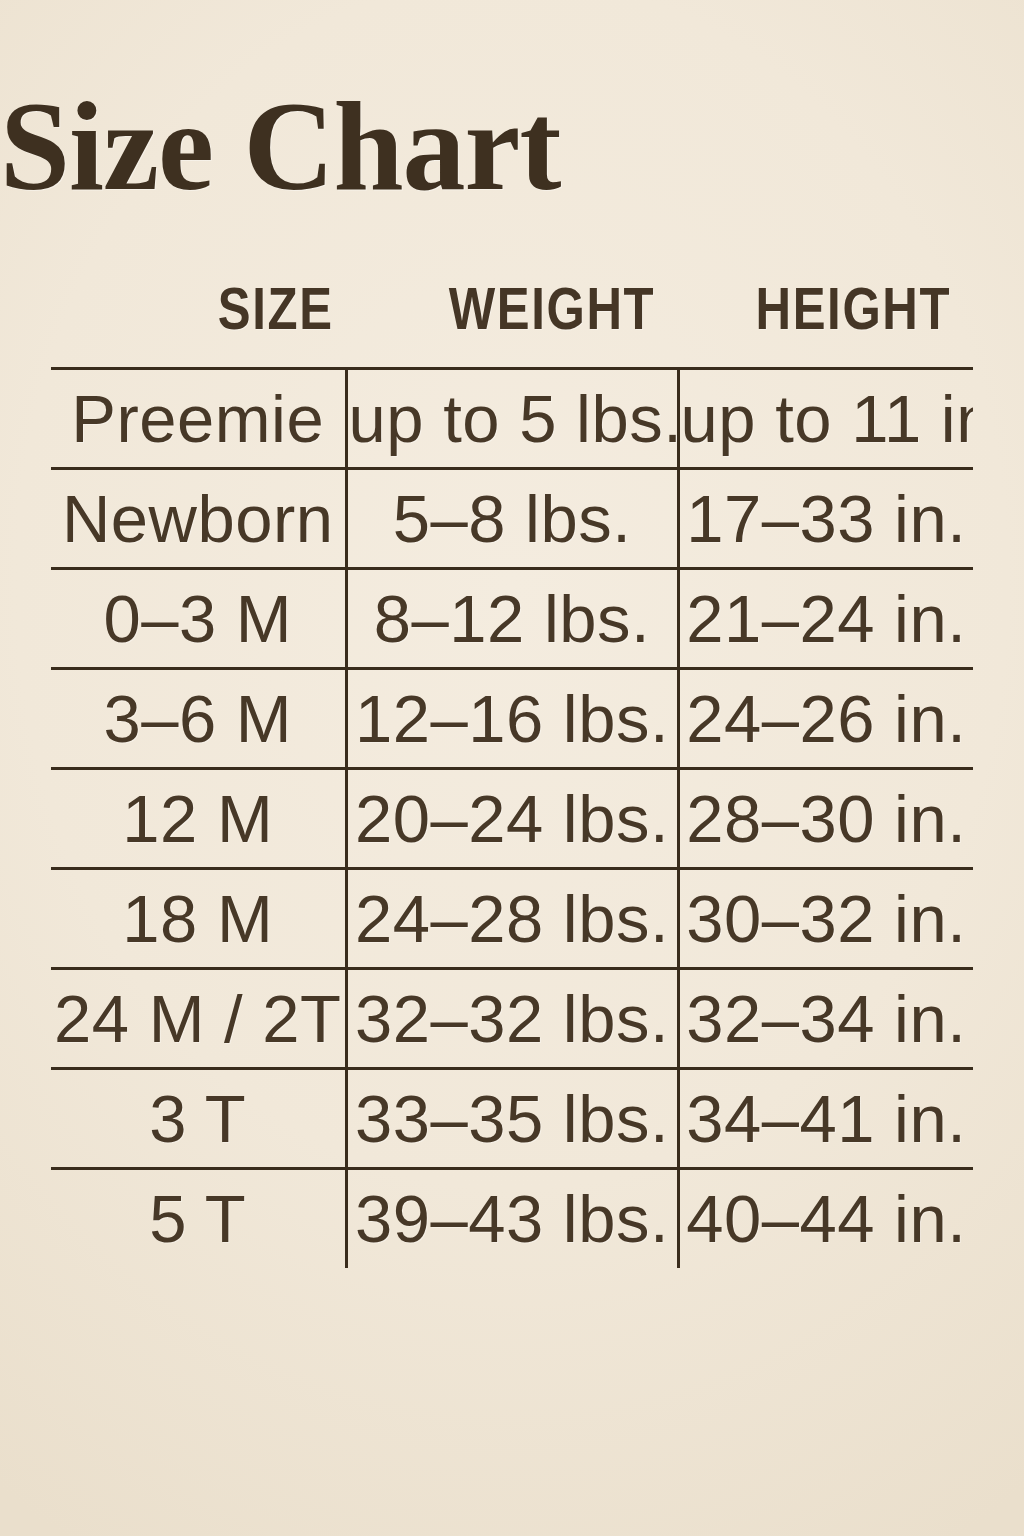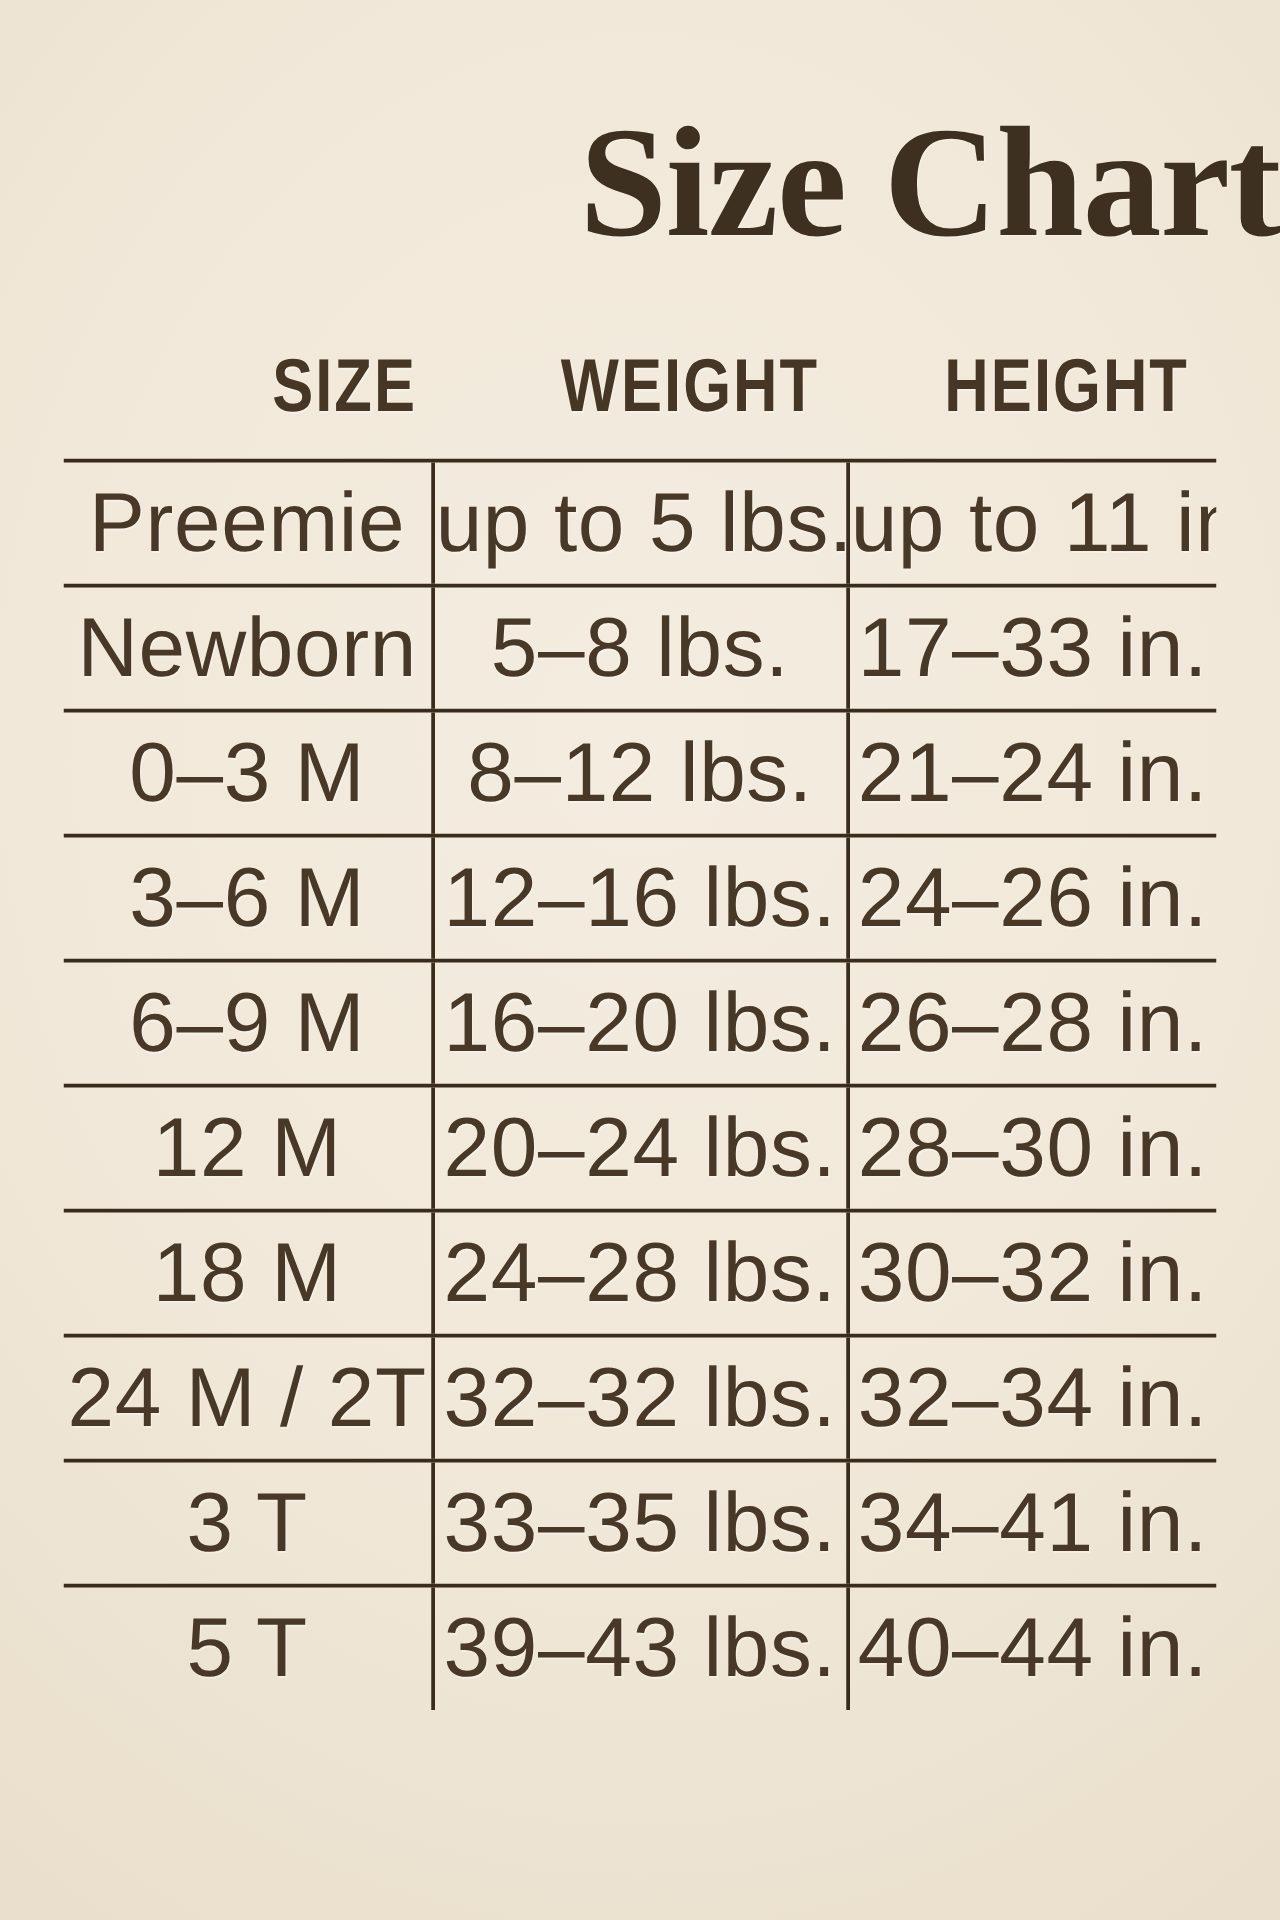--- a/index.html
+++ b/index.html
@@ -17,21 +17,21 @@
                 #f4ecdf 0%, var(--bg) 55%, #eadfcc 100%);
     font-family: "Liberation Sans", sans-serif;
     color: var(--text);
   }
   .page-title {
     font-family: "Liberation Serif", serif;
     font-weight: 700;
     font-size: 126px;
     line-height: 150px;
     letter-spacing: -1px;
-    text-align: right;
+    text-align: left;
     margin: 72px 0 0 0;
     color: #3e3020;
     text-shadow: 1px 1px 0 rgba(255,255,255,0.40);
   }
   table.size-table {
     width: 922px;
     margin: 0 auto;
     border-collapse: collapse;
     table-layout: fixed;
   }
@@ -117,25 +117,20 @@
           <td>0–3 M</td>
           <td>8–12 lbs.</td>
           <td>21–24 in.</td>
         </tr>
         <tr>
           <td>3–6 M</td>
           <td>12–16 lbs.</td>
           <td>24–26 in.</td>
         </tr>
         <tr>
-          <td>6–9 M</td>
-          <td>16–20 lbs.</td>
-          <td>26–28 in.</td>
-        </tr>
-        <tr>
           <td>12 M</td>
           <td>20–24 lbs.</td>
           <td>28–30 in.</td>
         </tr>
         <tr>
           <td>18 M</td>
           <td>24–28 lbs.</td>
           <td>30–32 in.</td>
         </tr>
         <tr>

